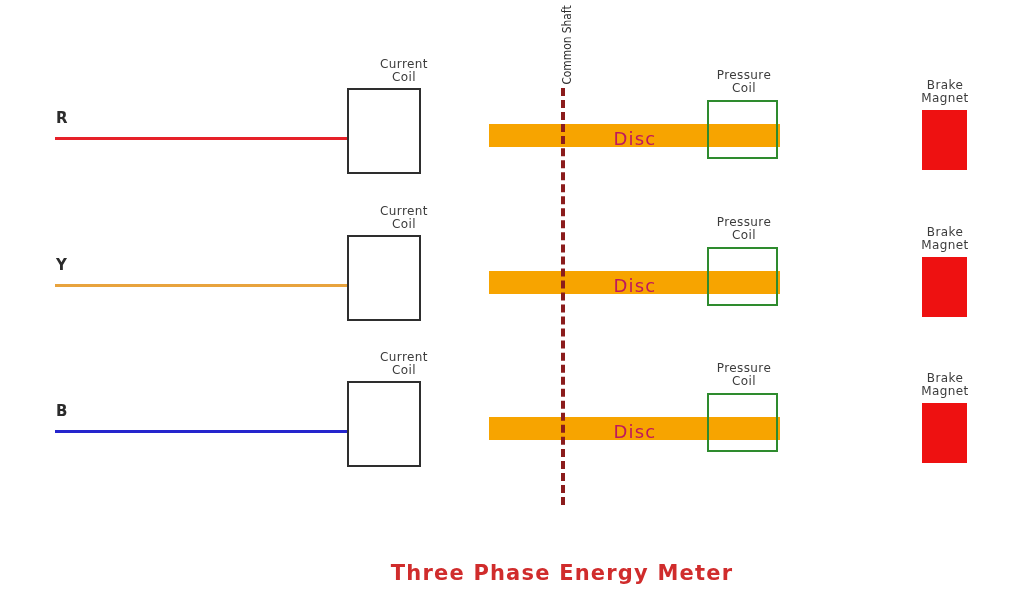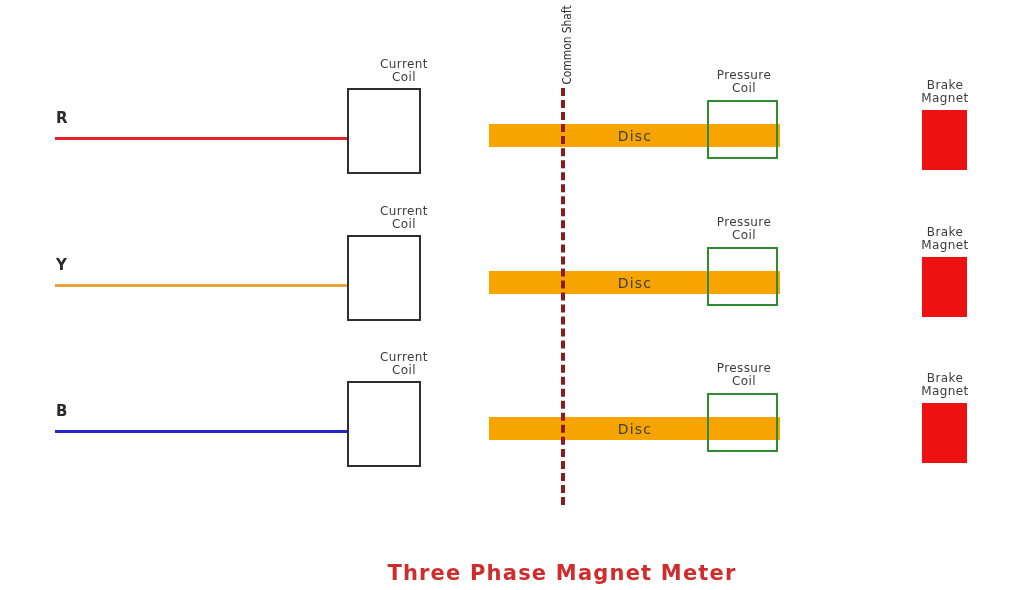--- a/index.html
+++ b/index.html
@@ -17,21 +17,21 @@
 
   .coil-label { position:absolute; text-align:center; font-size:12px; line-height:13px; color:#3c3c3c; letter-spacing:0.4px; }
   .cc-label { left:359px; top:58px; width:90px; }
   .pc-label { left:694px; top:69px; width:100px;text-align:center; }
   .bm-label { left:895px; top:79px; width:100px; }
 
   .cc-box { position:absolute; left:347px; top:88px; width:70px; height:82px; border:2px solid #2e2e2e; background:transparent; }
   .disc-bar { position:absolute; left:489px; top:124px; width:291px; height:23px; }
   .disc-label {
     position:absolute; left:585px; top:128px; width:100px; text-align:center;
-    font-size:14px; color:#404040; letter-spacing:1.2px;
+    font-size:18px; color:#be185d; letter-spacing:1.2px;
   }
   .pc-box { position:absolute; left:707px; top:100px; width:67px; height:55px; border:2px solid #2e8b2e; background:transparent; }
   .bm-rect { position:absolute; left:922px; top:110px; width:45px; height:60px; }
 
   .shaft-label {
     position:absolute; left:566px; top:45px; white-space:nowrap;
     font-size:13px; color:#2e2e2e; letter-spacing:0px;
     transform:translate(-50%,-50%) rotate(-90deg) scaleX(0.82);
   }
   .shaft-line {
@@ -110,15 +110,15 @@
     <div class="bm-rect" style="background: rgb(238, 17, 17);"></div>
     <div class="coil-label bm-label">
       <div>Brake</div>
       <div>Magnet</div>
     </div>
   </div>
 
   <div class="shaft-label">Common Shaft</div>
   <div class="shaft-line" style="border-color: rgb(139, 28, 28);"></div>
 
-  <div class="title" style="color: rgb(208, 44, 44);">Three Phase Magnet Meter</div>
+  <div class="title" style="color: rgb(208, 44, 44);">Three Phase Energy Meter</div>
 
 </div>
 
 </body></html>

